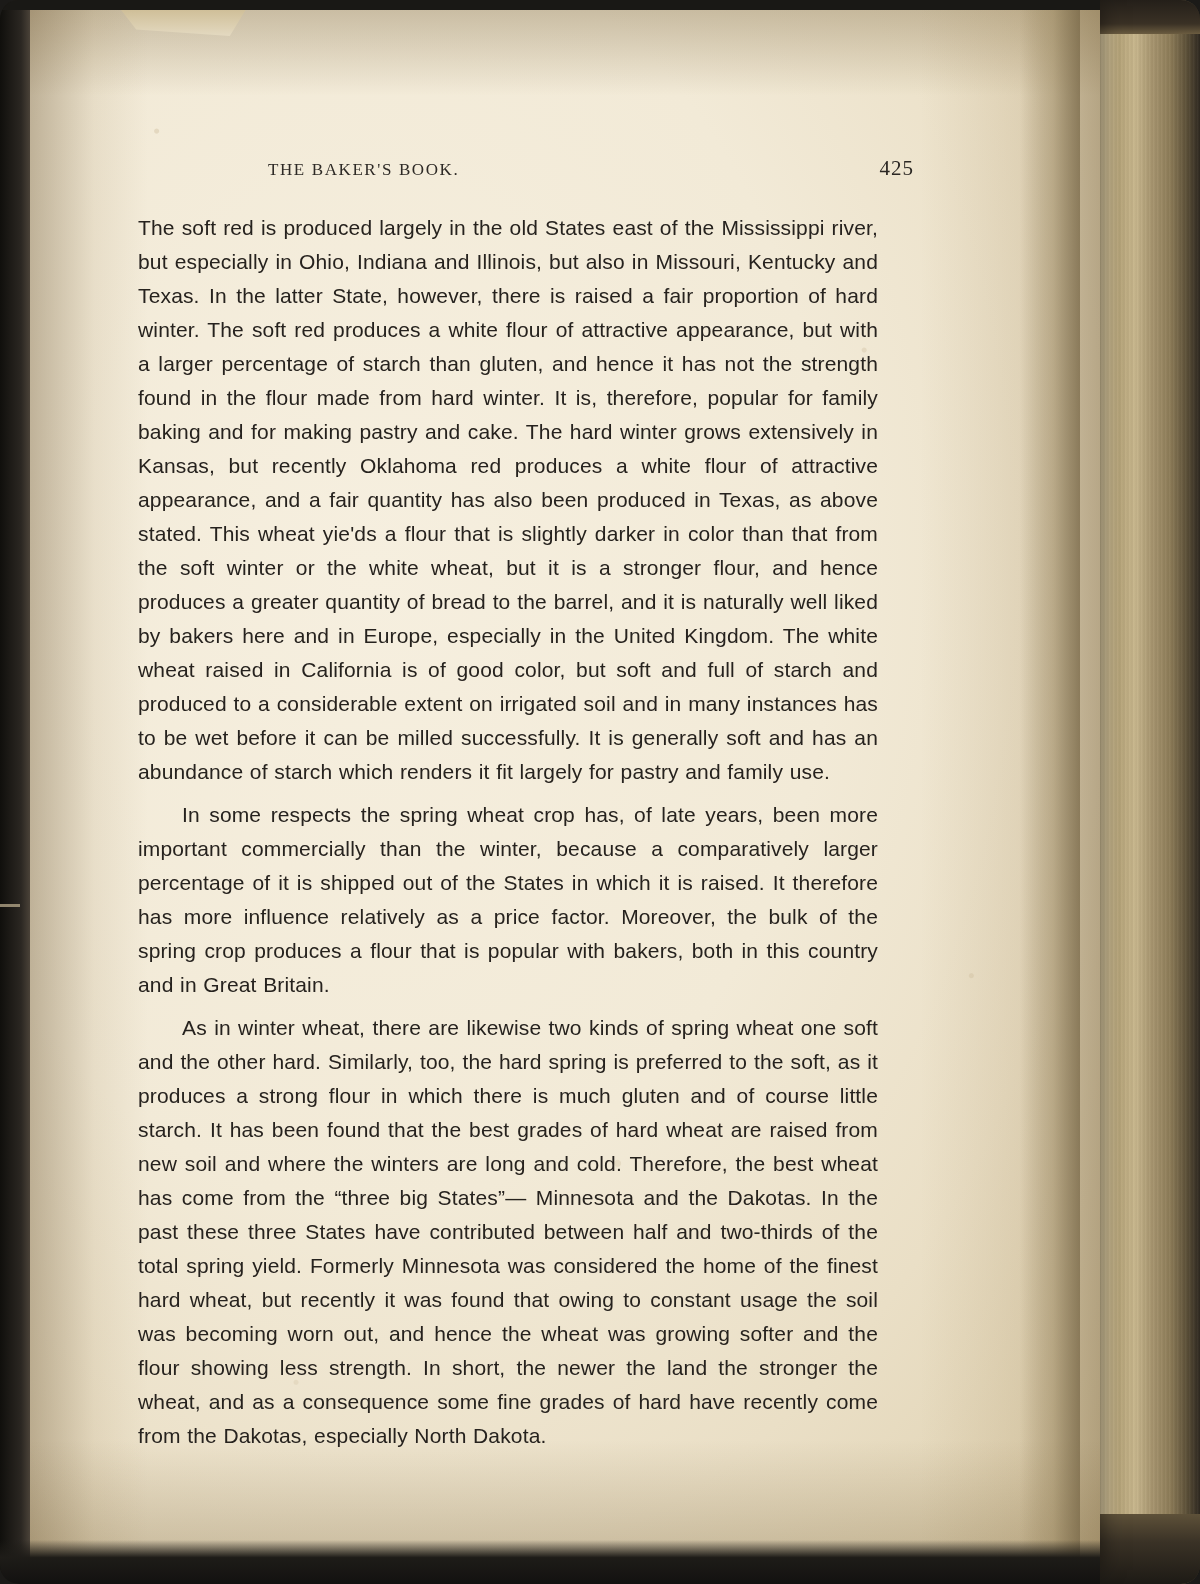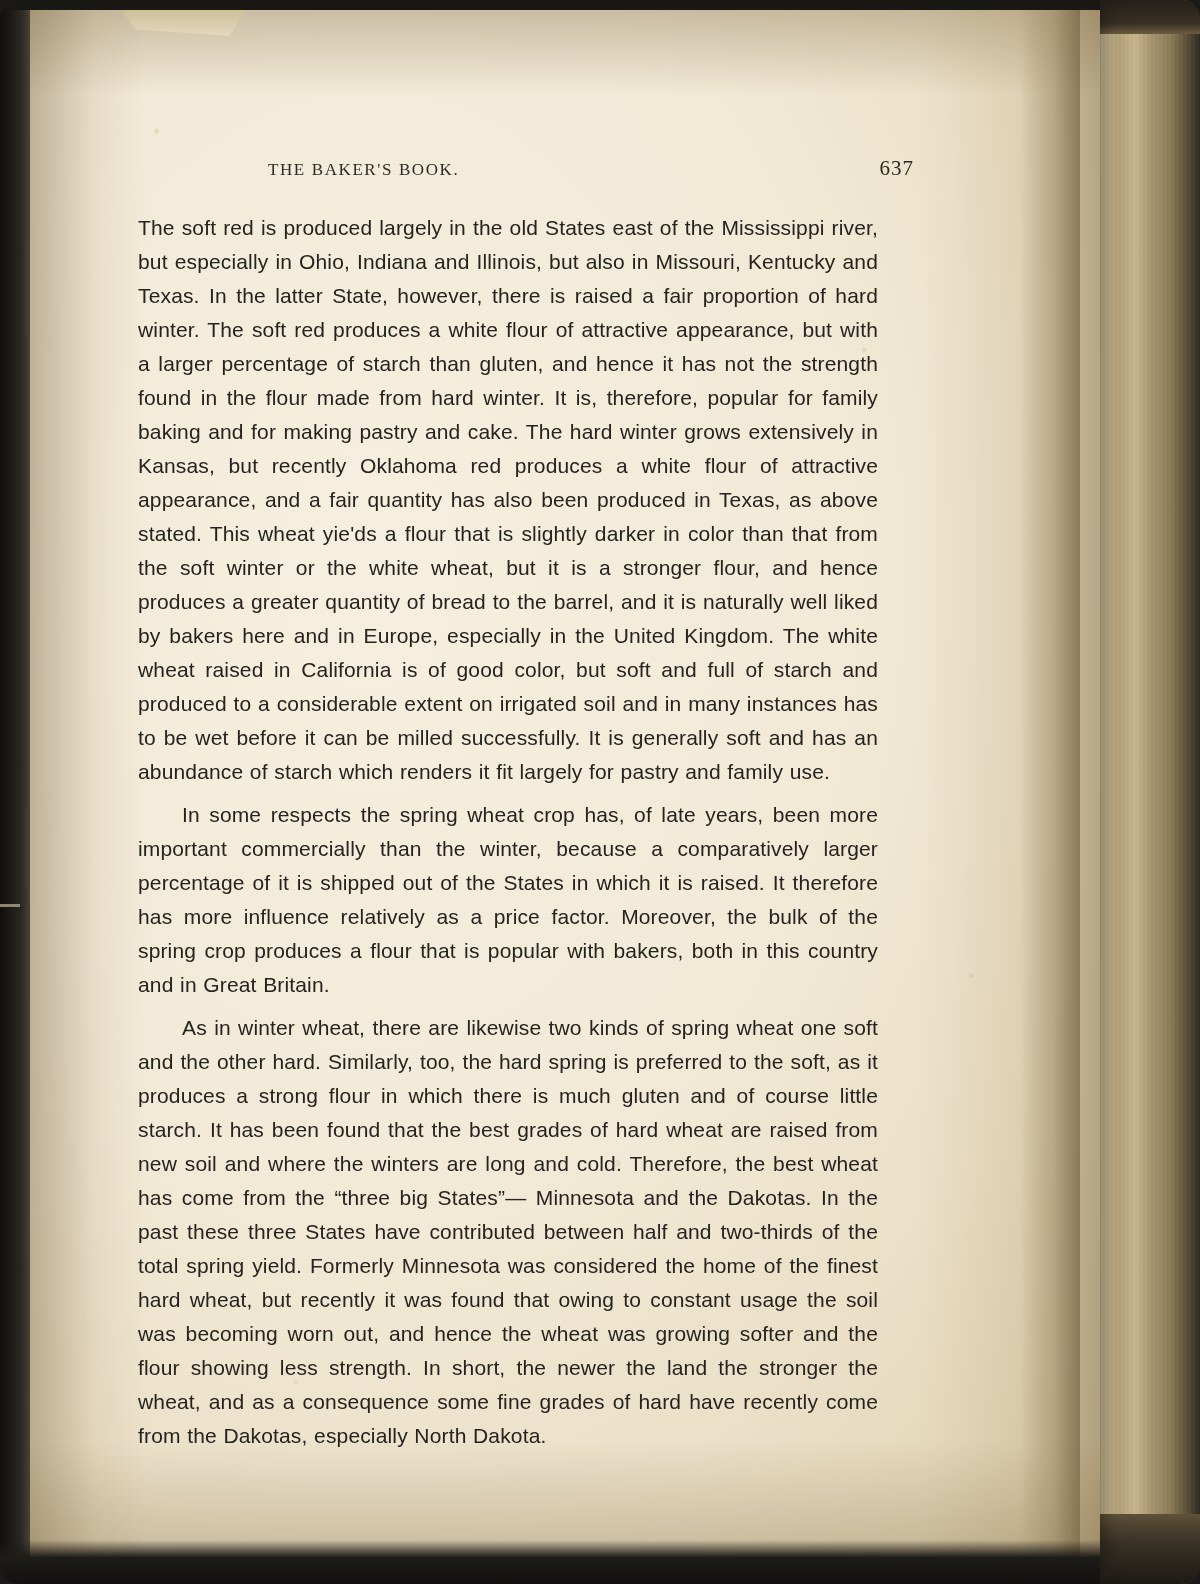--- a/index.html
+++ b/index.html
@@ -222,21 +222,21 @@
     <div class="shade-top"></div>
     <div class="shade-left"></div>
     <div class="shade-right"></div>
     <div class="shade-bottom"></div>
     <div class="corner-flake"></div>
 
     <div class="text-block">
 
       <div class="running-head">
         <div class="title">THE  BAKER'S  BOOK.</div>
-        <div class="folio">637</div>
+        <div class="folio">425</div>
       </div>
 
       <p class="body ink-fade-a">The soft red is produced largely in the old States east of the Mississippi river, but especially in Ohio, Indiana and Illinois, but also in Missouri, Kentucky and Texas.   In the latter State, however, there is raised a fair proportion of hard winter.   The soft red produces a white flour of attractive appearance, but with a larger percentage of starch than gluten, and hence it has not the strength found in the flour made from hard winter. It is, therefore, popular for family baking and for making pastry and cake.   The hard winter grows extensively in Kansas, but recently Oklahoma red produces a white flour of attractive appearance, and a fair quantity has also been produced in Texas, as above stated.   This wheat yie'ds a flour that is slightly darker in color than that from the soft winter or the white wheat, but it is a stronger flour, and hence produces a greater quantity of bread to the barrel, and it is naturally well liked by bakers here and in Europe, especially in the United Kingdom.   The white wheat raised in California is of good color, but soft and full of starch and produced to a considerable extent on irrigated soil and in many instances has to be wet before it can be milled successfully.   It is generally soft and has an abundance of starch which renders it fit largely for pastry and family use.</p>
       <p class="body indent">In some respects the spring wheat crop has, of late years, been more important commercially than the winter, because a comparatively larger percentage of it is shipped out of the States in which it is raised.   It therefore has more influence relatively as a price factor.   Moreover, the bulk of the spring crop produces a flour that is popular with bakers, both in this country and in Great Britain.</p>
       <p class="body indent">As in winter wheat, there are likewise two kinds of spring  wheat one soft and the other hard.   Similarly, too, the hard spring is preferred to the soft, as it produces a strong flour in which there is much gluten and of course little starch.   It has been found that the best grades of hard wheat are raised from new soil and where the winters are long and cold.   Therefore, the best wheat has come from the “three big States”— Minnesota and the Dakotas.   In the past these three States have contributed between half and two-thirds of the total spring yield.   Formerly Minnesota was considered the home of the finest hard wheat, but recently it was found that owing to constant usage the soil was becoming worn out, and hence the wheat was growing softer and the flour showing less strength.   In short, the newer the land the stronger the wheat, and as a consequence some fine grades of hard have recently  come from the Dakotas, especially North Dakota.</p>
 
     </div>
   </div>
 
   <div class="edge-strip"></div>

